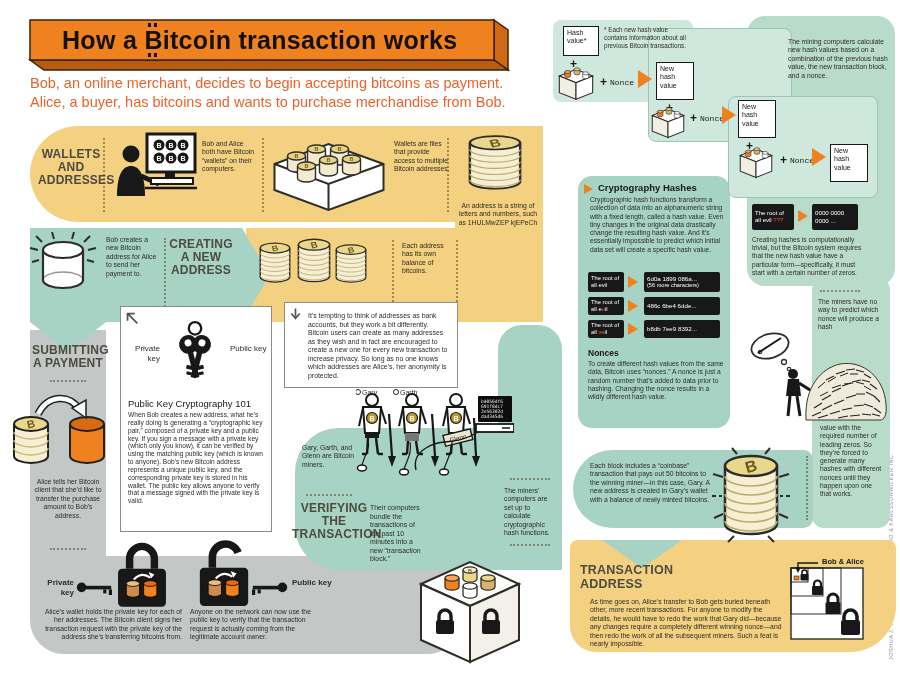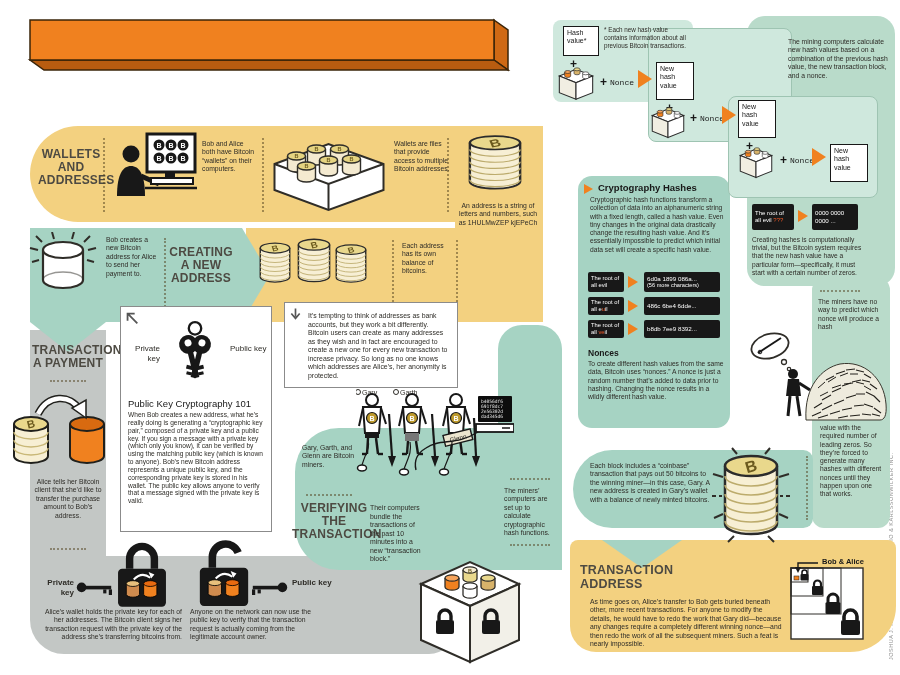--- a/index.html
+++ b/index.html
@@ -77,20 +77,22 @@
   </defs>
 </svg>
 
 <div id="canvas">
 
   <svg class="abs" style="left:26px;top:16px" width="492" height="58" viewBox="0 0 492 58">
     <polygon points="468,4 482,14 482,54 468,44" fill="#cf6914" stroke="#3a2408" stroke-width="1.5"></polygon>
     <polygon points="4,44 468,44 482,54 18,54" fill="#b85c10" stroke="#3a2408" stroke-width="1.5"></polygon>
     <polygon points="4,4 468,4 468,44 4,44" fill="#f0811f" stroke="#3a2408" stroke-width="1.5"></polygon>
   </svg>
+  <div class="abs" style="left:62px;top:26px;font-size:25px;font-weight:bold;color:#14110c;letter-spacing:.3px"><span>How a </span><span class="bsym">B</span><span>itcoin transaction works</span></div>
+  <div class="abs" style="left:30px;top:74px;width:502px;font-size:14.5px;line-height:1.3;color:#e8632c">Bob, an online merchant, decides to begin accepting bitcoins as payment. Alice, a buyer, has bitcoins and wants to purchase merchandise from Bob.</div>
 
   <div class="panel" style="left:30px;top:126px;width:513px;height:96px;background:#f3d180;border-radius:48px 0 0 48px"></div>
   <div class="panel" style="left:455px;top:126px;width:88px;height:196px;background:#f3d180"></div>
   <div class="head" style="left:38px;top:148px;width:66px;text-align:center">WALLETS AND ADDRESSES</div>
   <div class="dotv" style="left:103px;top:138px;height:74px"></div>
   <svg class="abs" style="left:110px;top:130px" width="88" height="88" viewBox="0 0 86 88">
     <circle cx="20" cy="24" r="8.5" fill="#181818"></circle>
     <path d="M6,66 C6,44 12,36 20,36 C28,36 34,44 34,66 Z" fill="#181818"></path>
     <path d="M30,46 L48,54" stroke="#181818" stroke-width="5"></path>
     <rect x="36" y="4" width="48" height="38" fill="#fff" stroke="#181818" stroke-width="3"></rect>
@@ -161,38 +163,38 @@
         <line x1="68" y1="16" x2="60" y2="18"></line>
         <line x1="4" y1="30" x2="11" y2="28"></line>
         <line x1="66" y1="30" x2="59" y2="28"></line>
       </g>
     <path d="M15,18 V48 a20,8 0 0 0 40,0 V18" fill="#fff" stroke="#2f2d28" stroke-width="2.2"></path>
     <path d="M15,48 a20,8 0 0 1 40,0" fill="none" stroke="#2f2d28" stroke-width="1.3" opacity=".5"></path>
     <ellipse cx="35" cy="18" rx="20" ry="8" fill="#fff" stroke="#2f2d28" stroke-width="2.2"></ellipse>
   </svg>
   <div class="cap" style="left:106px;top:236px;width:52px">Bob creates a new Bitcoin address for Alice to send her payment to.</div>
   <div class="dotv" style="left:164px;top:238px;height:72px"></div>
-  <div class="head" style="left:168px;top:246px;width:66px;text-align:center">CREATING A NEW ADDRESS</div>
+  <div class="head" style="left:168px;top:238px;width:66px;text-align:center">CREATING A NEW ADDRESS</div>
   <svg class="abs" style="left:258px;top:240px" width="34" height="46" viewBox="0 0 60 92" preserveAspectRatio="none">
       <use href="#sym-coin"></use>
     </svg>
   <svg class="abs" style="left:296px;top:236px" width="36" height="50" viewBox="0 0 60 92" preserveAspectRatio="none">
       <use href="#sym-coin"></use>
     </svg>
   <svg class="abs" style="left:334px;top:242px" width="34" height="44" viewBox="0 0 60 92" preserveAspectRatio="none">
       <use href="#sym-coin"></use>
     </svg>
   <div class="dotv" style="left:392px;top:240px;height:70px"></div>
   <div class="cap" style="left:402px;top:242px;width:52px">Each address has its own balance of bitcoins.</div>
   <div class="dotv" style="left:456px;top:240px;height:70px"></div>
 
   <div class="panel" style="left:30px;top:330px;width:76px;height:230px;background:#c3c7c5"></div>
   <div class="panel" style="left:30px;top:556px;width:425px;height:98px;background:#c3c7c5;border-radius:0 0 26px 34px"></div>
   <div class="tri" style="left:30px;top:322px;border-left:38px solid transparent;border-right:38px solid transparent;border-top:30px solid #a6d3c3"></div>
-  <div class="head" style="left:32px;top:344px;width:72px;text-align:center">TRANSACTION A PAYMENT</div>
+  <div class="head" style="left:32px;top:344px;width:72px;text-align:center">SUBMITTING A PAYMENT</div>
   <div class="doth" style="left:50px;top:380px;width:36px"></div>
   <svg class="abs" style="left:8px;top:390px" width="108" height="84" viewBox="0 0 108 84">
     <path d="M6,34 V66 a17,7 0 0 0 34,0 V34" fill="#f7efd4" stroke="#20201c" stroke-width="2"></path>
     <path d="M6,42 a17,7 0 0 0 34,0 M6,50 a17,7 0 0 0 34,0 M6,58 a17,7 0 0 0 34,0" stroke="#c9b878" fill="none" stroke-width="1.4"></path>
     <ellipse cx="23" cy="34" rx="17" ry="7" fill="#e9d88c" stroke="#20201c" stroke-width="2"></ellipse>
     <text x="23" y="38" text-anchor="middle" font-size="11" font-weight="bold" fill="#6b5a1e" transform="rotate(-14 23 34)">B</text>
     <path d="M62,34 V66 a17,7 0 0 0 34,0 V34" fill="#f0811f" stroke="#20201c" stroke-width="2"></path>
     <ellipse cx="79" cy="34" rx="17" ry="7" fill="#d86a10" stroke="#20201c" stroke-width="2"></ellipse>
     <path d="M30,24 C40,4 62,4 72,20" fill="none" stroke="#20201c" stroke-width="7.5"></path>
     <path d="M30,24 C40,4 62,4 72,20" fill="none" stroke="#fff" stroke-width="4.5"></path>

